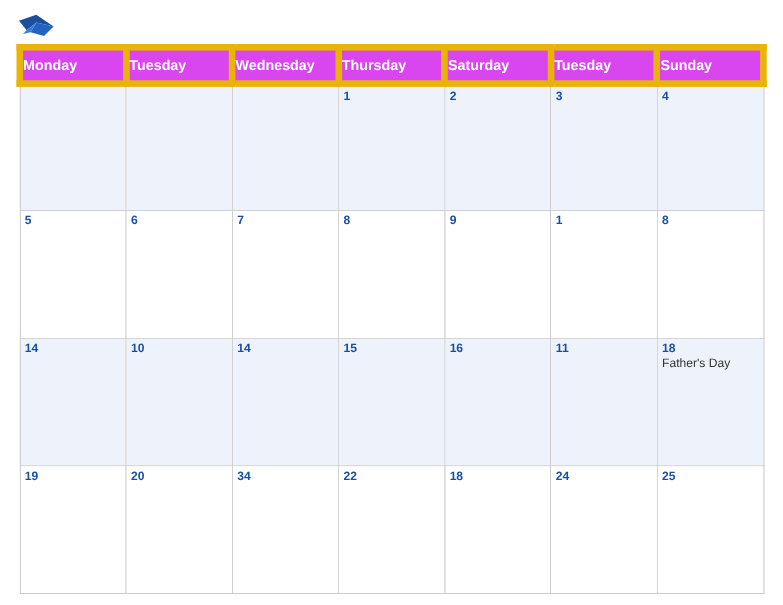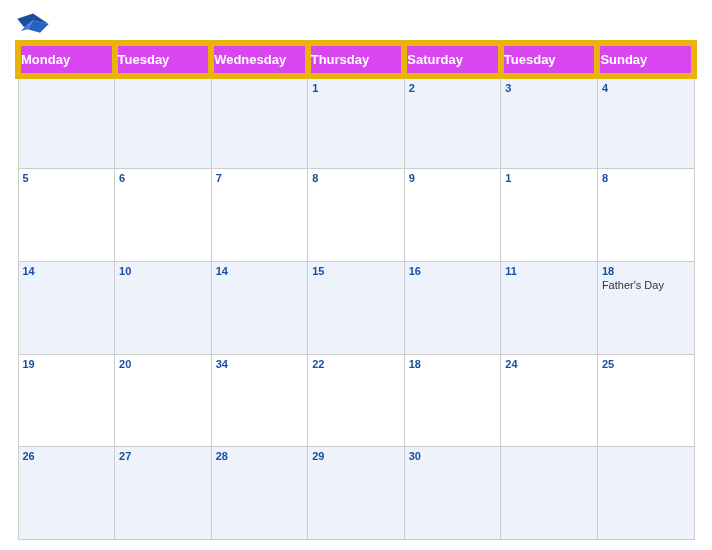--- a/index.html
+++ b/index.html
@@ -209,33 +209,14 @@
         <td>
           <div class="day-number">18</div>
         </td>
         <td>
           <div class="day-number">24</div>
         </td>
         <td>
           <div class="day-number">25</div>
         </td>
       </tr>
-      <tr>
-        <td>
-          <div class="day-number">26</div>
-        </td>
-        <td>
-          <div class="day-number">27</div>
-        </td>
-        <td>
-          <div class="day-number">28</div>
-        </td>
-        <td>
-          <div class="day-number">29</div>
-        </td>
-        <td>
-          <div class="day-number">30</div>
-        </td>
-        <td></td>
-        <td></td>
-      </tr>
     </tbody>
 </table>
 
 </body></html>

